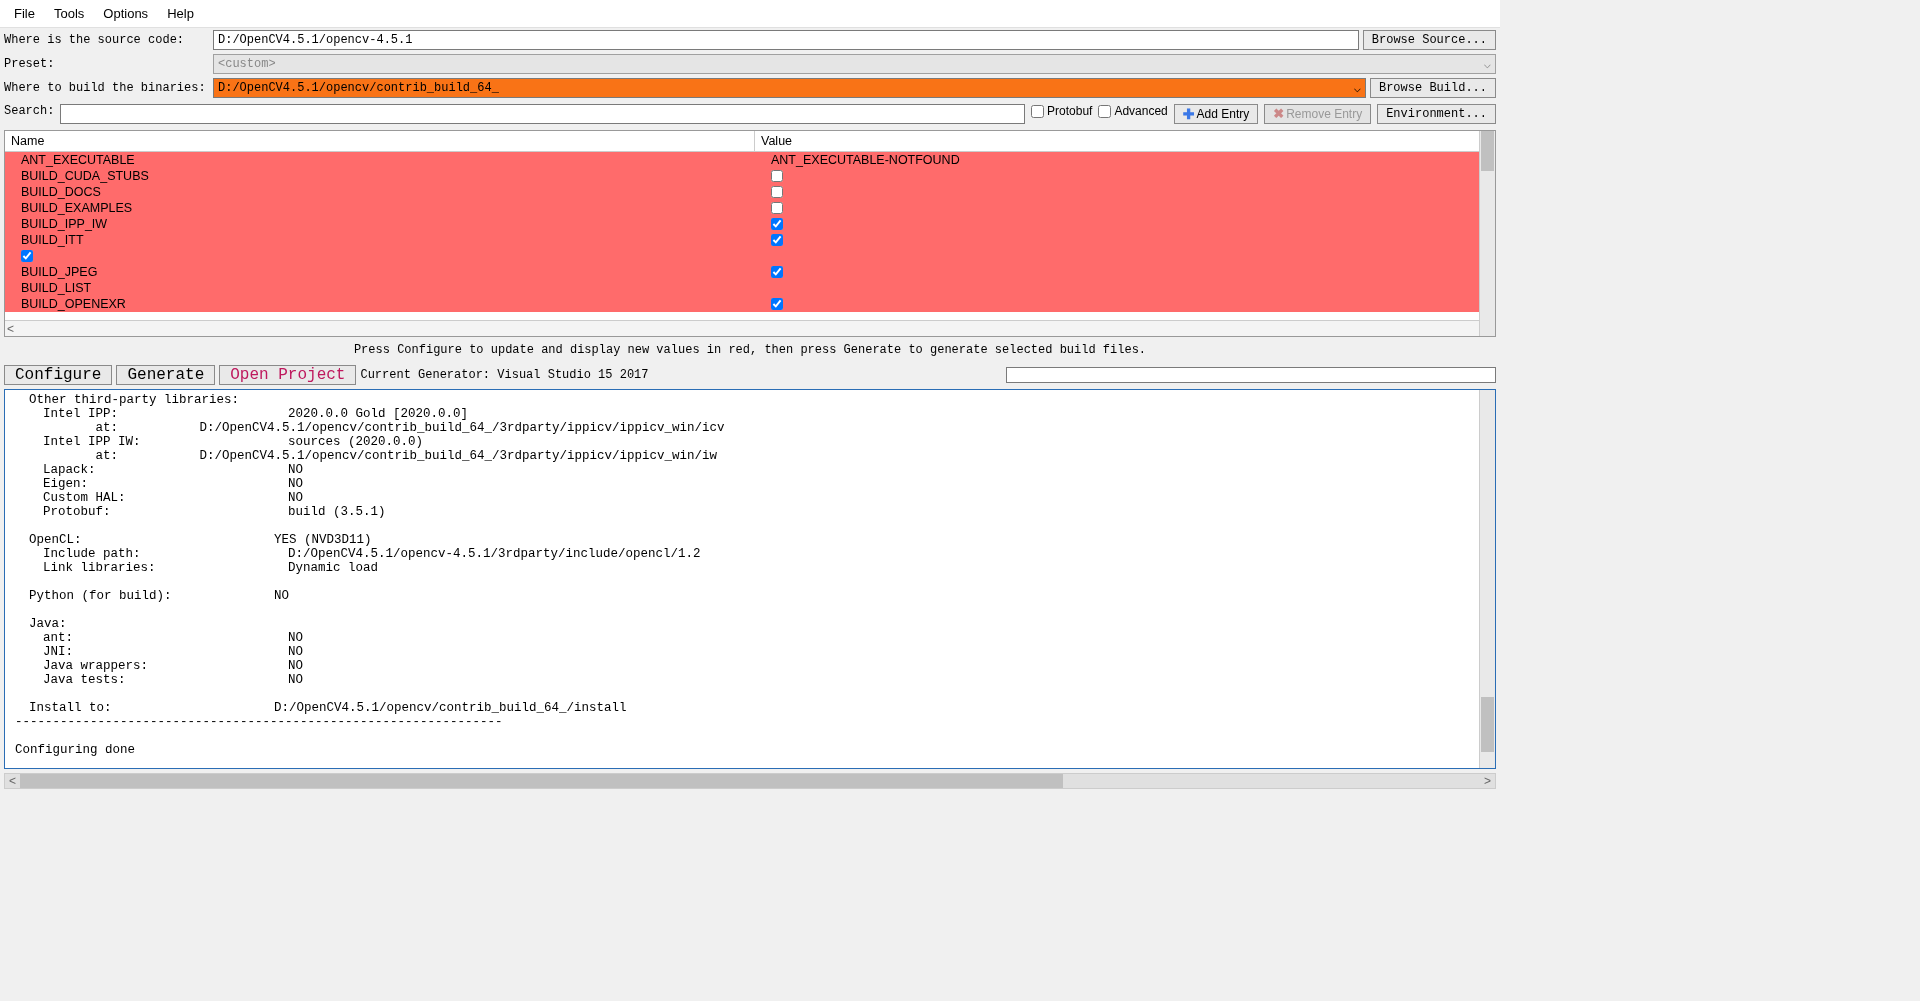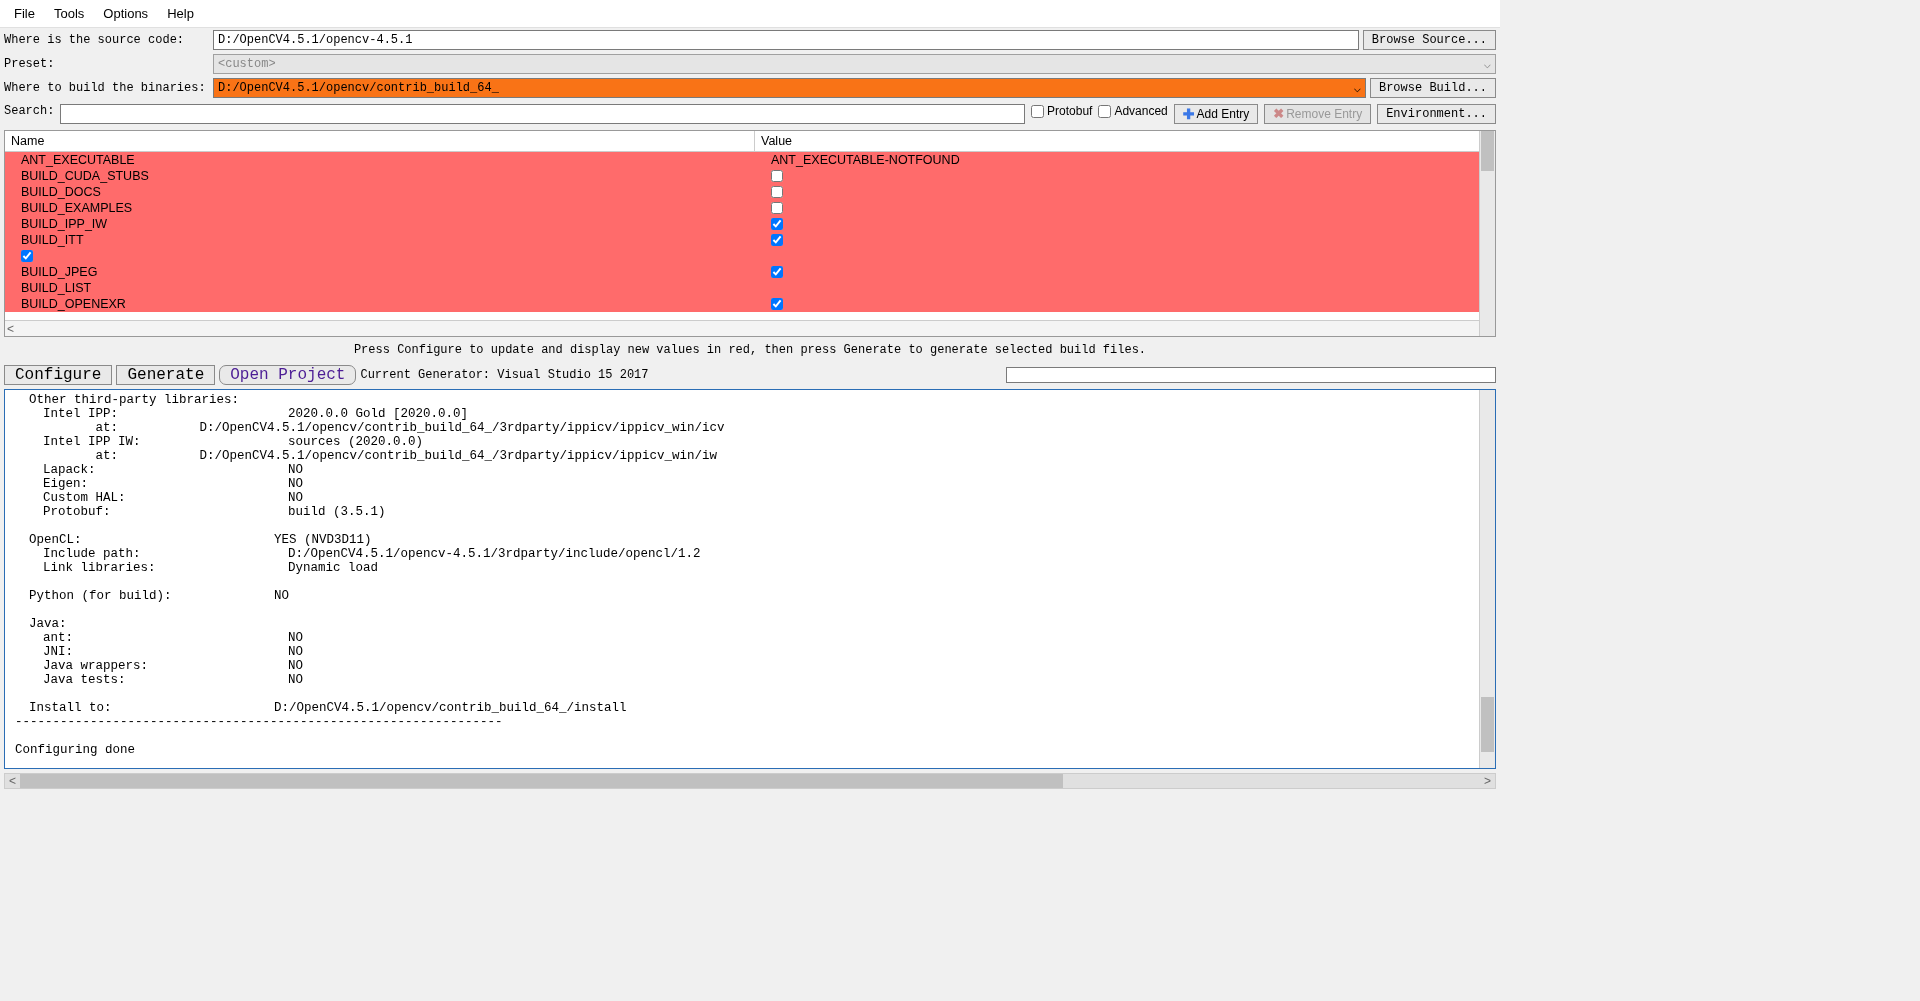--- a/index.html
+++ b/index.html
@@ -43,21 +43,21 @@
 .vscroll { position:absolute; right:0; top:0; bottom:0; width:16px; background:#e9e9e9; border-left:1px solid #ccc; }
 .vthumb { position:absolute; top:0; left:1px; right:1px; height:40px; background:#c0c0c0; }
 .hscroll { height:16px; background:#f4f4f4; border-top:1px solid #ccc; display:flex; justify-content:space-between; padding:0 2px; align-items:center; color:#666; }
 
 
 .msg { text-align:center; padding:6px 0; }
 
 
 .arow { display:flex; align-items:center; gap:4px; padding:2px 4px; }
 .abtn { height:20px; padding:0 10px; border:1px solid #8a8a8a; background:#e9e9e9; font-size:16px; }
-.abtn.disabled { color:#4c1d95;border-radius:7px; }
+.abtn.disabled { color:#be185d; }
 .prog { flex:0 0 490px; height:16px; border:1px solid #7a7a7a; background:#fff; margin-left:auto; }
 
 
 .log-wrap { margin:2px 4px 4px; border:1px solid #2a6db5; background:#fff; position:relative; height:380px; overflow:hidden; }
 .log { padding:3px 4px 3px 10px; font-size:12.5px; white-space:pre; line-height:14px; height:100%; overflow:hidden; }
 .log .pad0 { }
 .log .pad1 { padding-left:14px; }
 .log .pad2 { padding-left:28px; }
 .log .dot { display:inline-block; width:245px; }
 .log .dot2 { display:inline-block; width:104px; }

